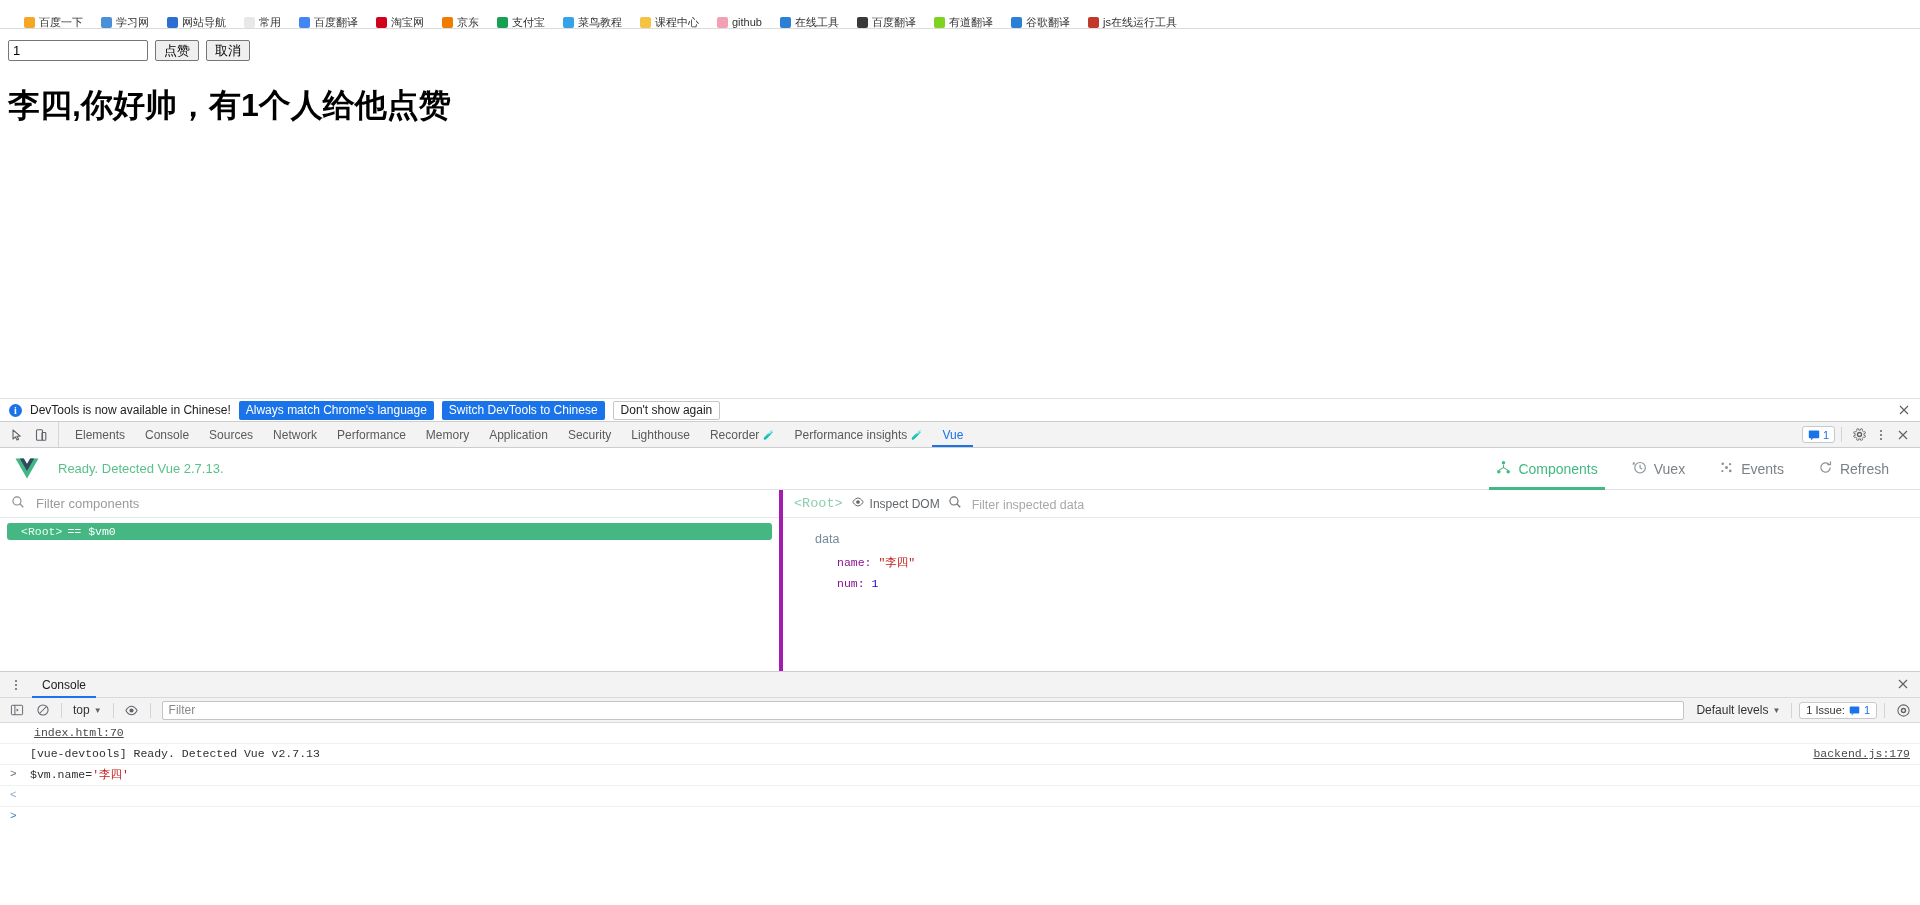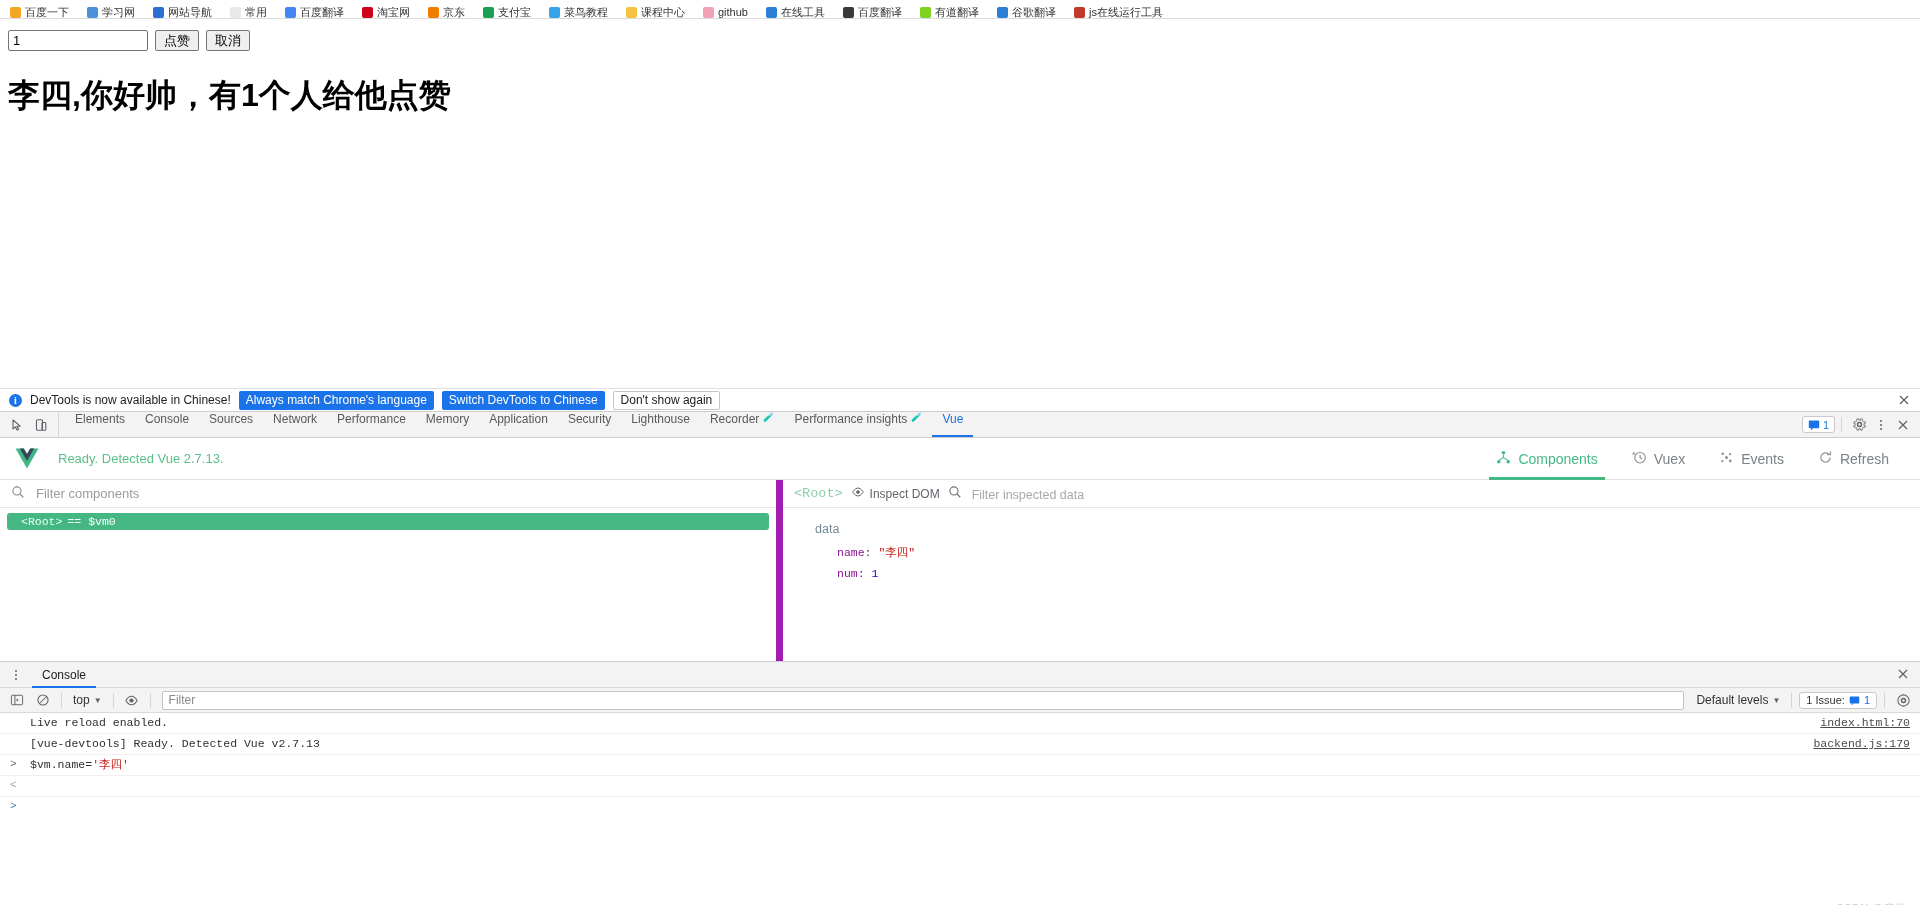--- a/index.html
+++ b/index.html
@@ -6,27 +6,27 @@
   html, body {
     margin: 0; padding: 0;
     width: 1920px; height: 905px;
     background: #ffffff;
     font-family: "Liberation Sans", sans-serif;
     overflow: hidden;
   }
 
   
   .bookmarks-bar {
-    height: 19px;
+    height: 29px;
     width: 100%;
     background: #ffffff;
     border-bottom: 1px solid #dcdcdc;
     display: flex;
     align-items: flex-end;
-    padding: 0 10px;
+    padding: 0 24px;
     overflow: hidden;
     position: relative;
   }
   .bm {
     display: flex; align-items: center;
     gap: 4px;
     margin-right: 18px;
     height: 11px;
     overflow: hidden;
     flex: 0 0 auto;
@@ -145,21 +145,21 @@
   }
   .icon-btn {
     width: 22px; height: 22px;
     display: flex; align-items: center; justify-content: center;
     cursor: pointer;
     border-radius: 2px;
     color: #5f6368;
   }
   .dt-tabs { display: flex; align-items: stretch; padding-left: 6px; }
   .dt-tab {
-    display: flex; align-items: flex-start; gap: 4px;
+    display: flex; align-items: center; gap: 4px;
     padding: 0 10px;
     cursor: pointer;
     color: #5a5a5a;
     white-space: nowrap;
     position: relative;
   }
   .dt-tab.active { color: #1a73e8; }
   .dt-tab.active::after {
     content: ""; position: absolute; left: 0; right: 0; bottom: 0;
     height: 2px; background: #1a73e8;
@@ -209,21 +209,21 @@
   .vue-tab.active { color: #42b983; }
   .vue-tab.active::after {
     content: ""; position: absolute; left: 10px; right: 10px; bottom: 0;
     height: 3px; background: #42b983;
   }
 
   
   .vue-panes { display: flex; height: 181px; background: #fff; }
   .pane-left {
     width: 783px;
-    border-right: 7px solid #a21caf;
+    border-right: 4px solid #a21caf;
     display: flex; flex-direction: column;
   }
   .pane-right { flex: 1; display: flex; flex-direction: column; }
   .filter-bar {
     height: 28px;
     display: flex; align-items: center;
     gap: 9px;
     padding: 0 11px;
     border-bottom: 1px solid #e8e8e8;
   }
@@ -760,21 +760,20 @@
       <svg width="15" height="15" viewBox="0 0 16 16">
           <path d="M8 5.1a2.9 2.9 0 1 0 0 5.8 2.9 2.9 0 0 0 0-5.8zm0 4.3a1.4 1.4 0 1 1 0-2.8 1.4 1.4 0 0 1 0 2.8z" fill="#5f6368"></path>
           <circle cx="8" cy="8" r="6" fill="none" stroke="#5f6368" stroke-width="1.1"></circle>
         </svg>
     </span>
   </div>
 
   <div class="console-body">
     <div class="log-row">
       <span class="log-gutter"></span>
-      <span class="log-text">Live reload enabled.</span>
       <span class="log-link">index.html:70</span>
     </div>
     <div class="log-row">
       <span class="log-gutter"></span>
       <span class="log-text">[vue-devtools] Ready. Detected Vue v2.7.13</span>
       <span class="log-link">backend.js:179</span>
     </div>
     <div class="log-row">
       <span class="log-gutter arrow-in">&gt;</span>
       <span class="log-text">$vm.name=<span class="tok-str">'李四'</span></span>

